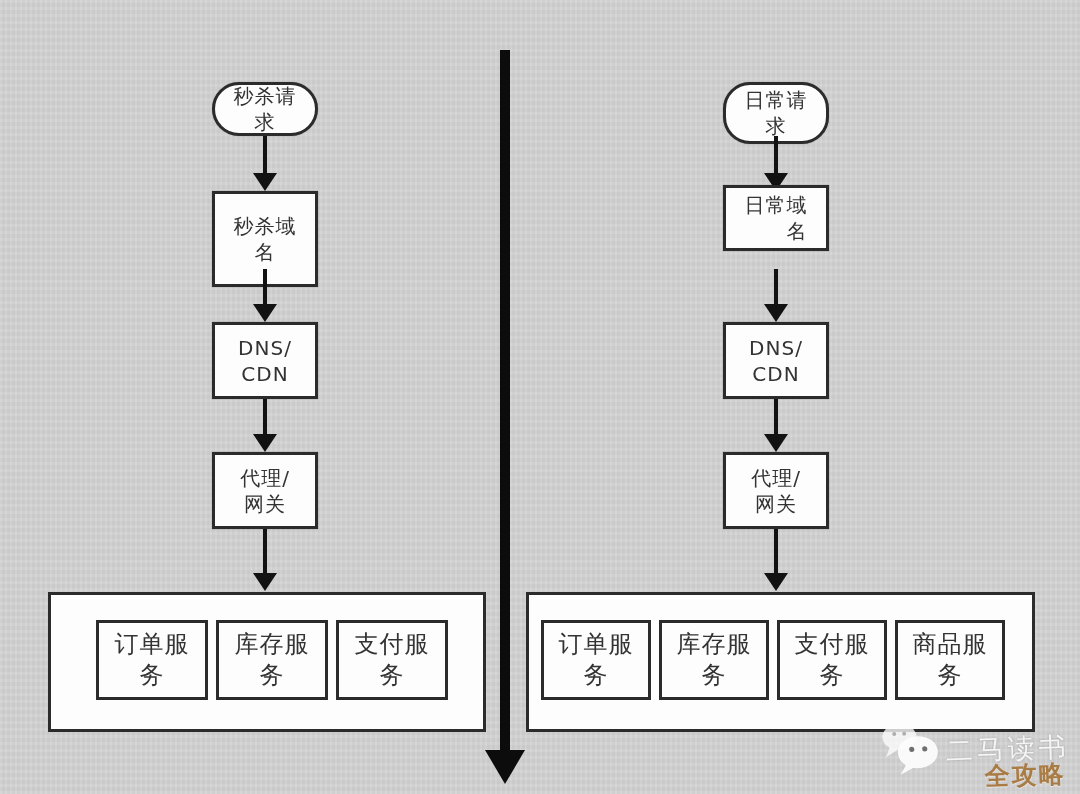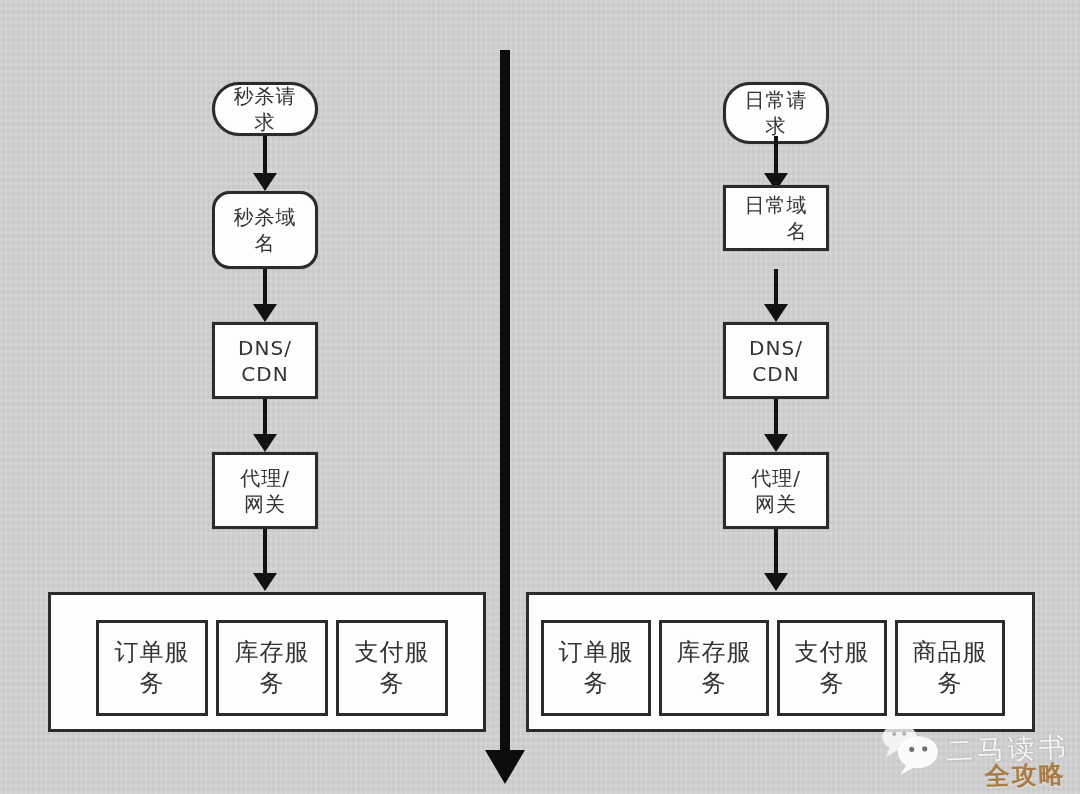--- a/index.html
+++ b/index.html
@@ -66,21 +66,21 @@
     background: #fdfdfd;
     border: 3px solid #2b2b2b;
     display: flex;
     gap: 8px;
     align-items: flex-start;
   }
   #left-services  { left: 48px;  width: 438px; padding: 25px 0 0 45px; }
   #right-services { left: 526px; width: 509px; padding: 25px 0 0 12px; }
   .service {
     position: relative;
-    width: 112px; height: 96px;
+    width: 112px; height: 80px;
     box-sizing: border-box;
     background: #fdfdfd;
     border: 3px solid #2b2b2b;
     display: flex; align-items: center; justify-content: center;
     text-align: center; white-space: pre-line;
     font-size: 24px; line-height: 1.3; letter-spacing: 1px; color: #333;
     flex: none;
   }
   #right-services .service { width: 110px; }
 
@@ -130,21 +130,21 @@
   <div class="divider-head"></div>
 
   <div class="node stadium col-node" style="top:82px;height:54px;">秒杀请
 求</div>
 
   <div class="arrow left-col" style="top:136px;height:55px;">
     <div class="shaft"></div>
     <div class="head"></div>
   </div>
 
-  <div class="node col-node" style="top:191px;height:78px;border-radius:18px;">秒杀域
+  <div class="node col-node" style="top:191px;height:96px;">秒杀域
 名</div>
 
   <div class="arrow left-col" style="top:269px;height:53px;">
     <div class="shaft"></div>
     <div class="head"></div>
   </div>
 
   <div class="node col-node" style="top:322px;height:77px;">DNS/
 CDN</div>
 

